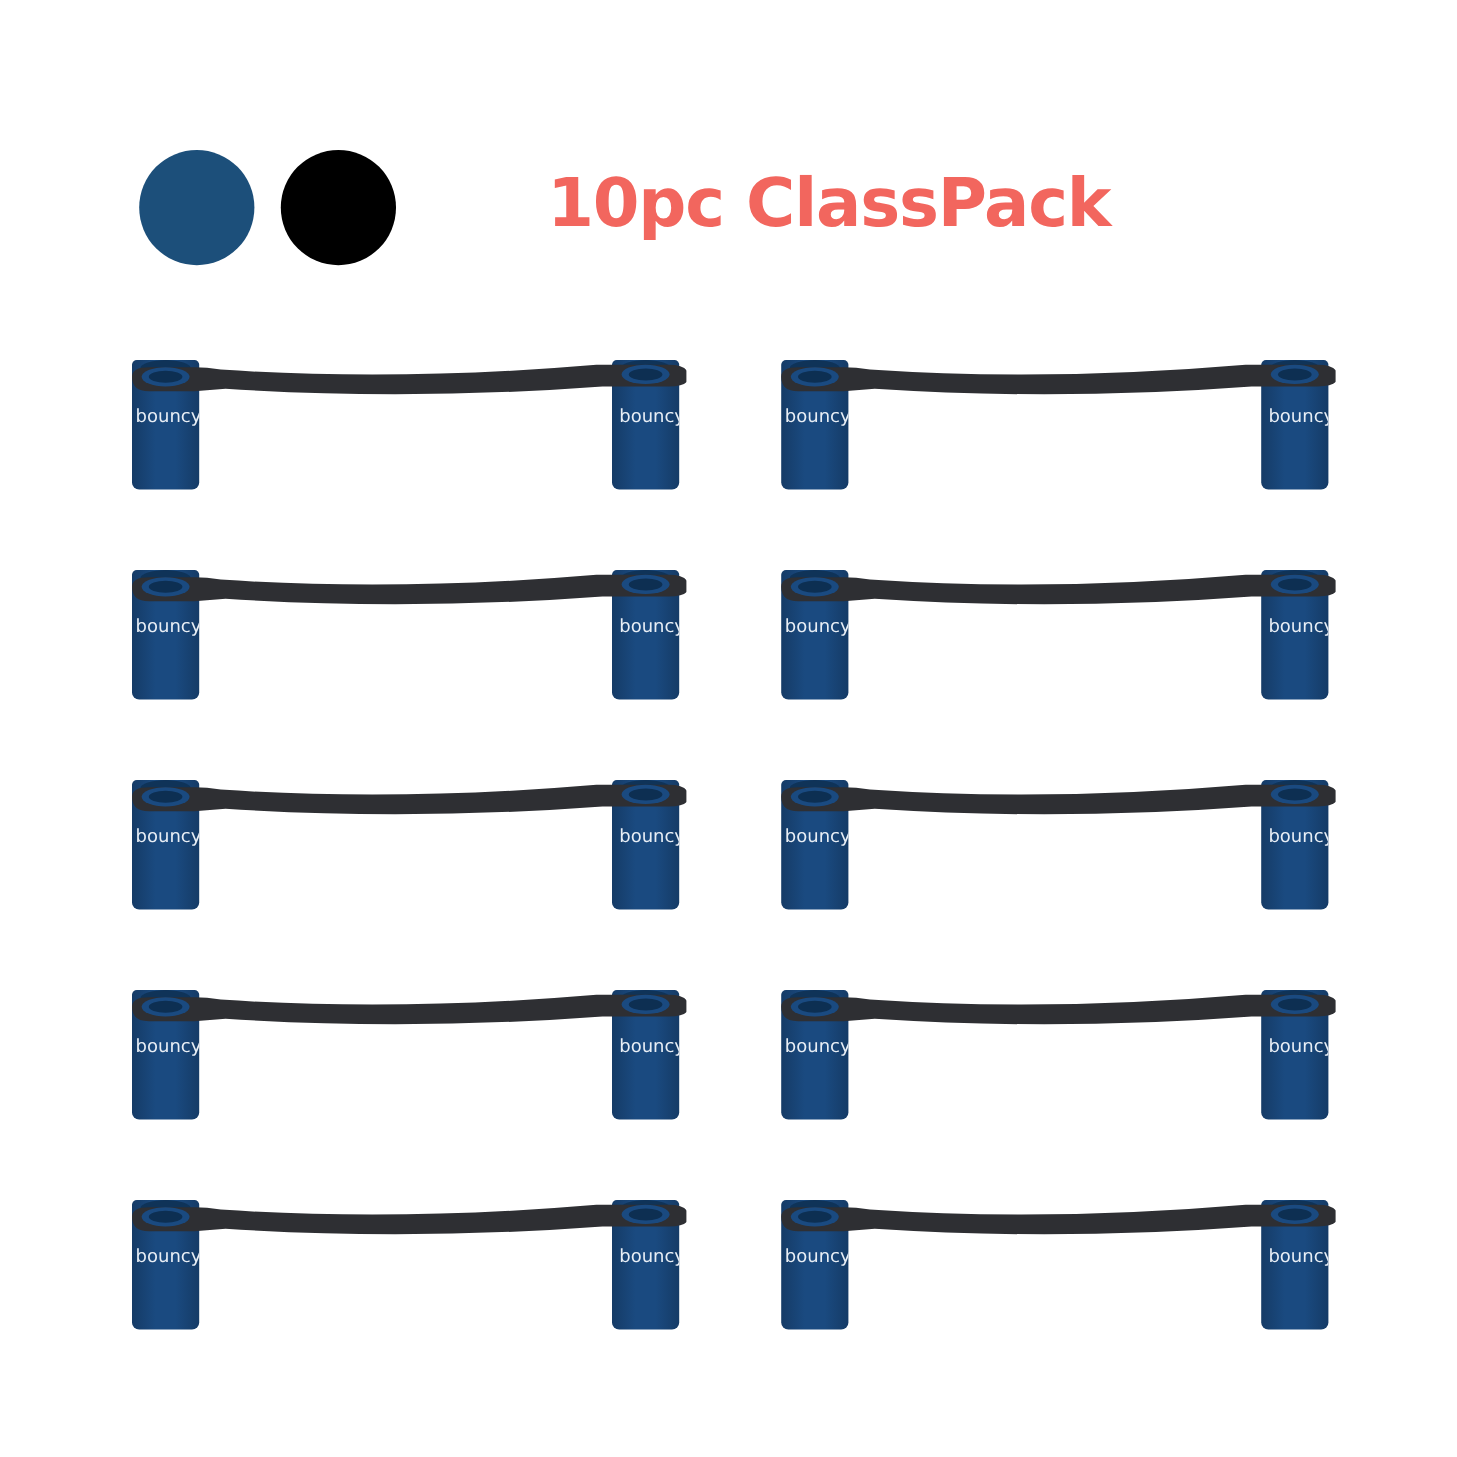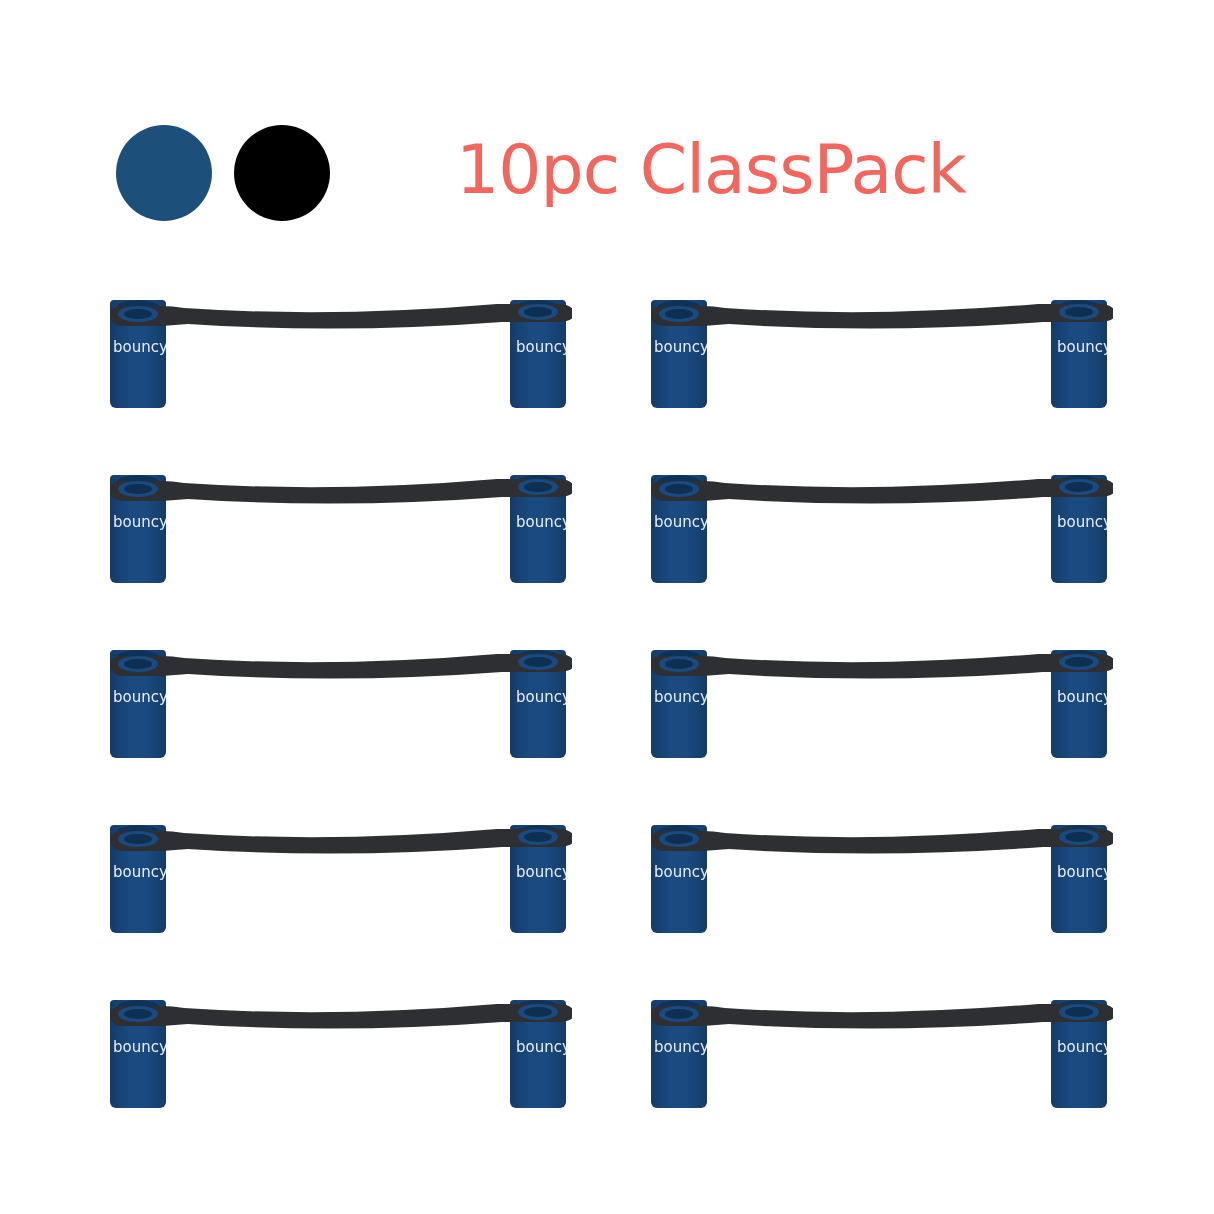--- a/index.html
+++ b/index.html
@@ -1,18 +1,18 @@
 <!DOCTYPE html>
 <html><head>
 <meta charset="utf-8">
 <style>
   html, body { margin:0; padding:0; background:#ffffff; }
   body { width:1214px; height:1214px; position:relative; overflow:hidden; font-family:"DejaVu Sans", sans-serif; }
   .swatch { position:absolute; top:125px; width:96px; height:96px; border-radius:50%; }
-  .title { position:absolute; left:456px; top:120px; font-family:"DejaVu Sans", sans-serif; font-weight:normal; font-size:68px; letter-spacing:-1px; line-height:100px; white-space:nowrap; }
+  .title { position:absolute; left:456px; top:120px; font-family:"DejaVu Sans", sans-serif; font-weight:bold; font-size:56px; letter-spacing:-1px; line-height:100px; white-space:nowrap; }
   .band { position:absolute; width:470px; height:122px; }
   .leg { position:absolute; top:8px; width:56px; height:108px; border-radius:4px 4px 6px 6px; overflow:hidden; }
   .leg .cap { position:absolute; left:7px; top:0; width:42px; height:14px; border-radius:50%; }
   .leg .logo { position:absolute; top:38px; font-size:15px; color:#e8eef5; white-space:nowrap; }
   .leg.left .logo { left:3px; }
   .leg.right .logo { left:6px; }
   .leg.left { left:8px; }
   .leg.right { left:408px; }
   .strap { position:absolute; left:0; top:0; width:470px; height:60px; }
 </style>

